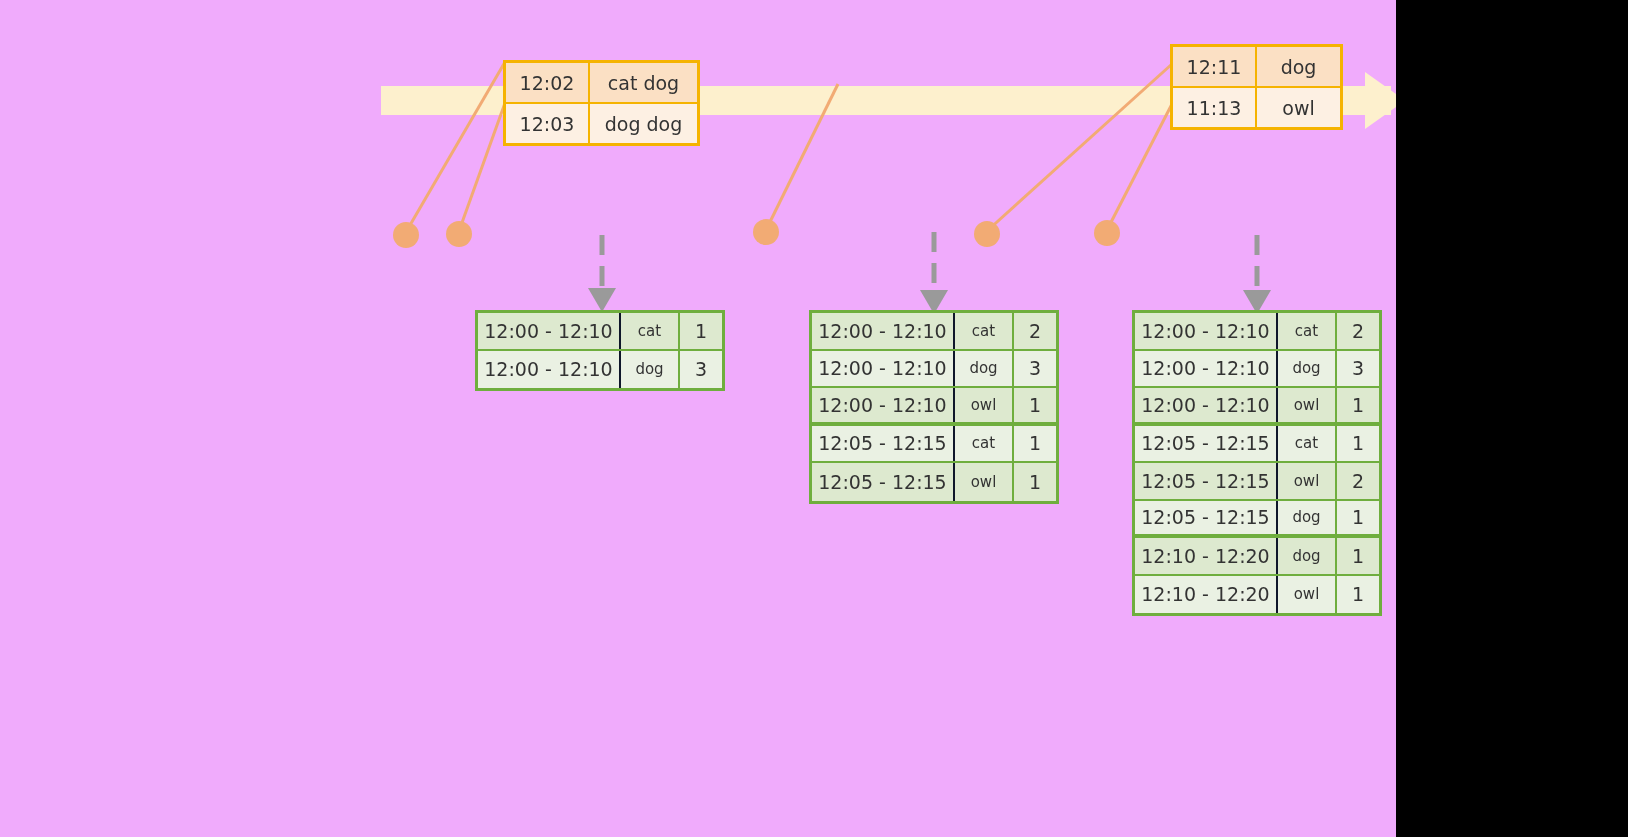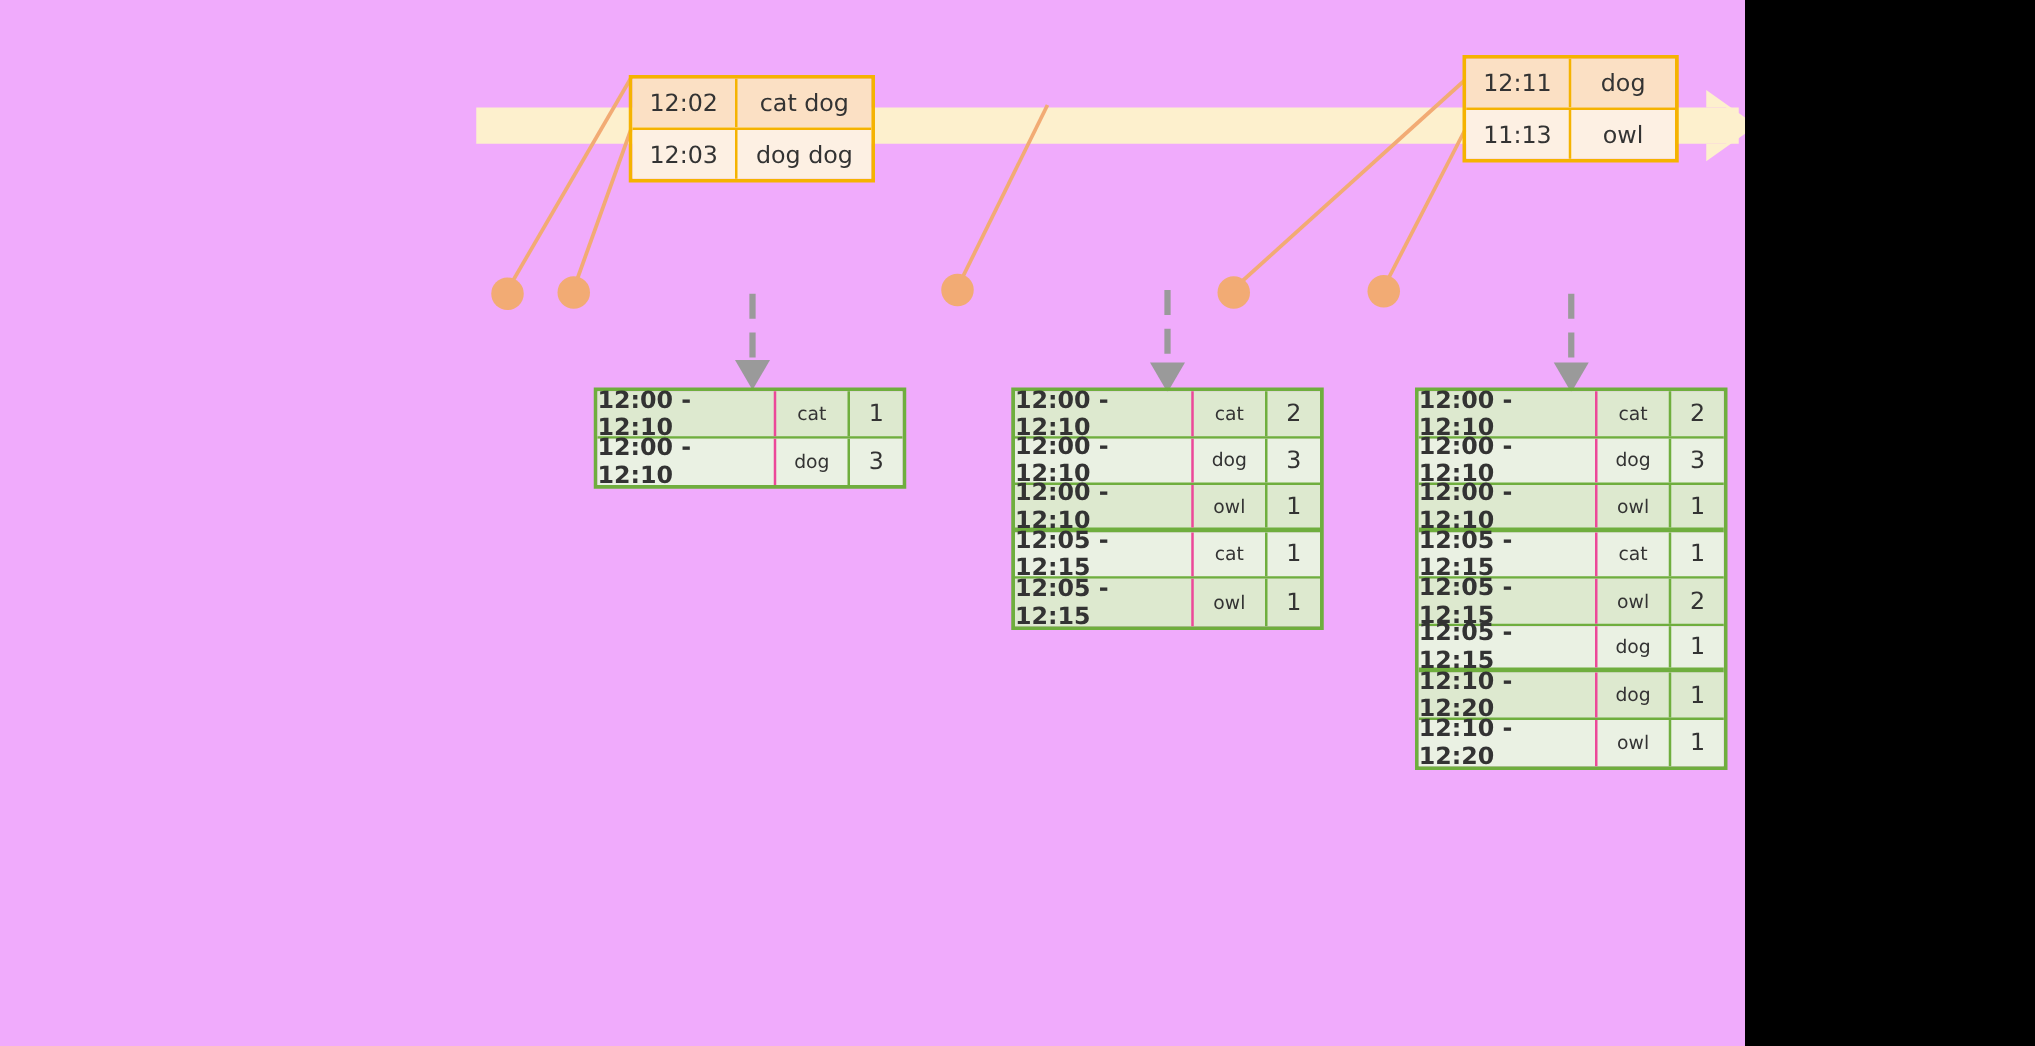--- a/index.html
+++ b/index.html
@@ -86,23 +86,22 @@
   .res-row.shade-a { background: #dde9cf; }
   .res-row.shade-b { background: #eaf1e3; }
   .res-row.group-end { border-bottom: 4px solid #6fae3e; }
   .res-win {
     width: 143px;
     display: flex;
     align-items: center;
     justify-content: center;
     font-size: 19px;
     color: #333333;
-    border-right: 2px solid #ec4899;
-    box-sizing: border-box;
-    font-weight: bold;
+    border-right: 2px solid #0f172a;
+    box-sizing: border-box;
   }
   .res-key {
     width: 59px;
     display: flex;
     align-items: center;
     justify-content: center;
     font-size: 15px;
     color: #333333;
     border-right: 2px solid #6fae3e;
     box-sizing: border-box;

